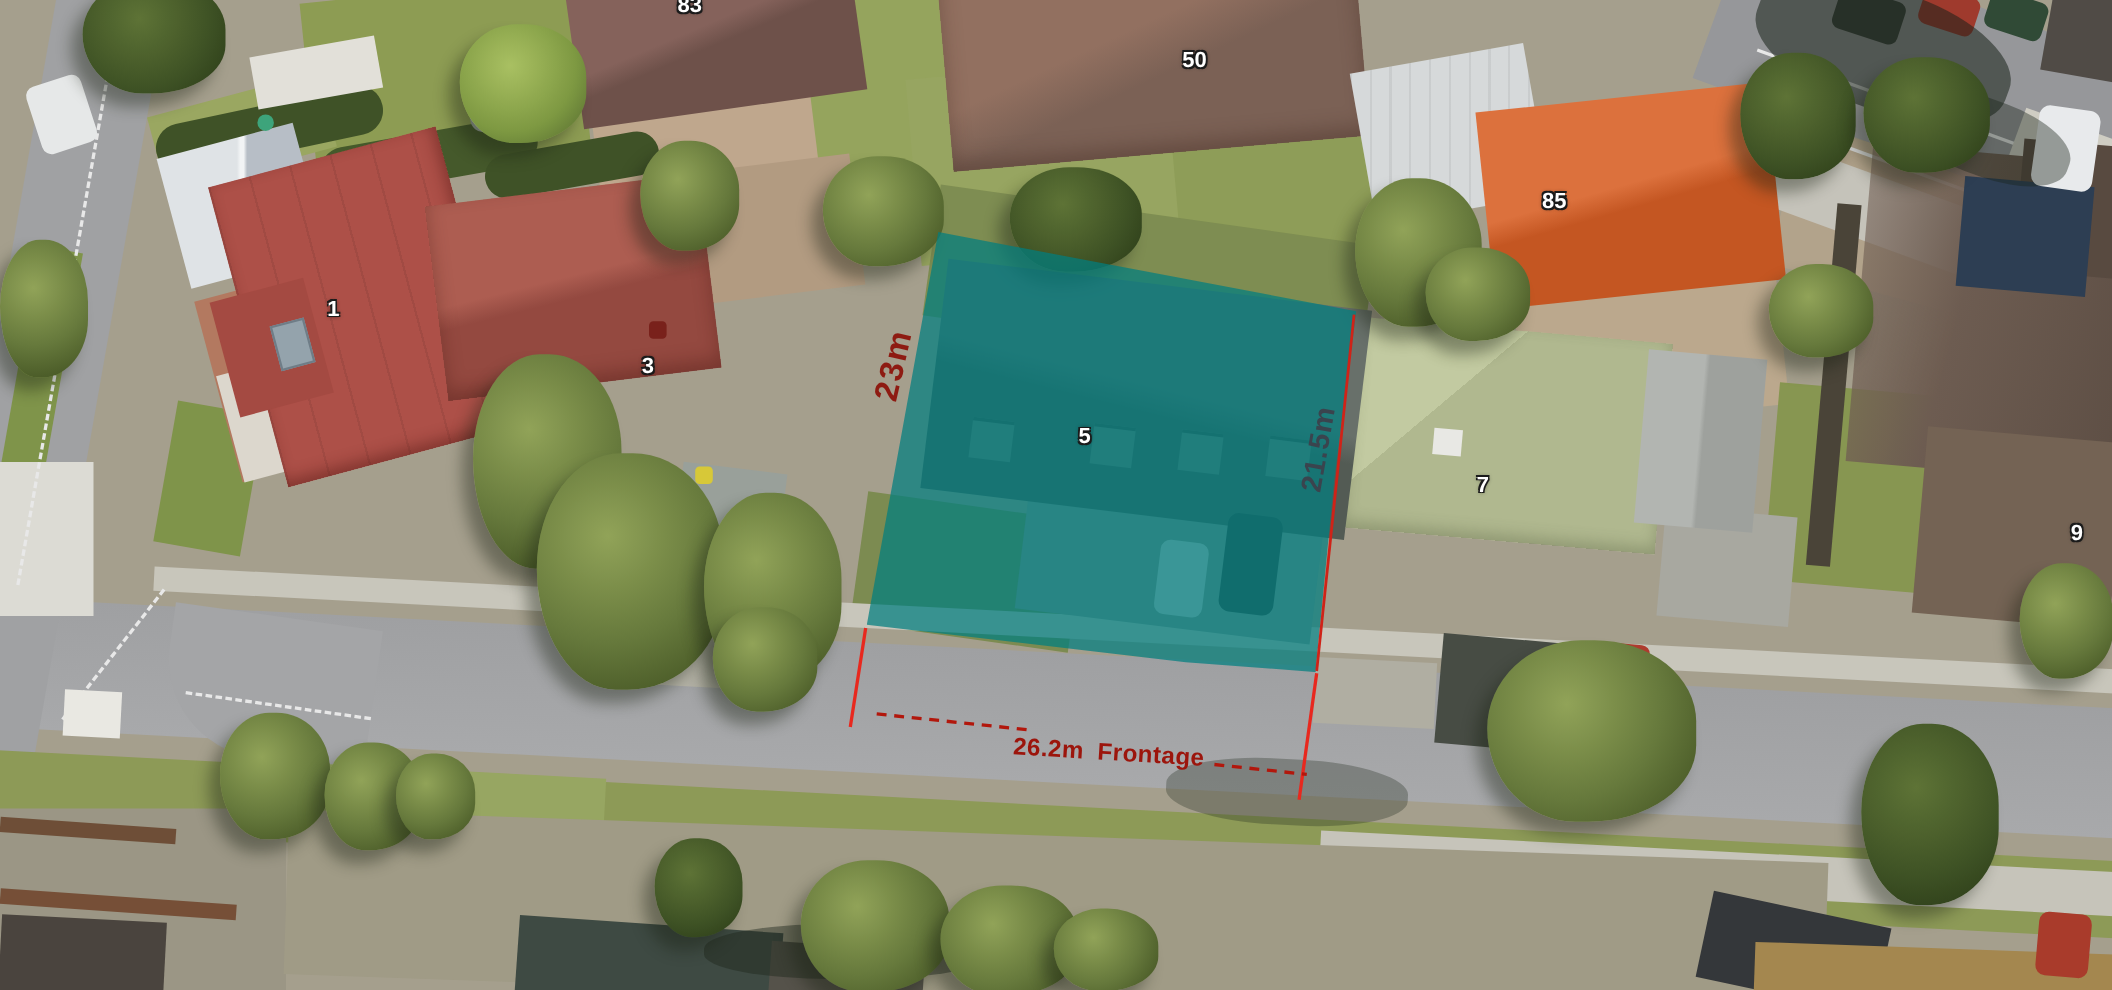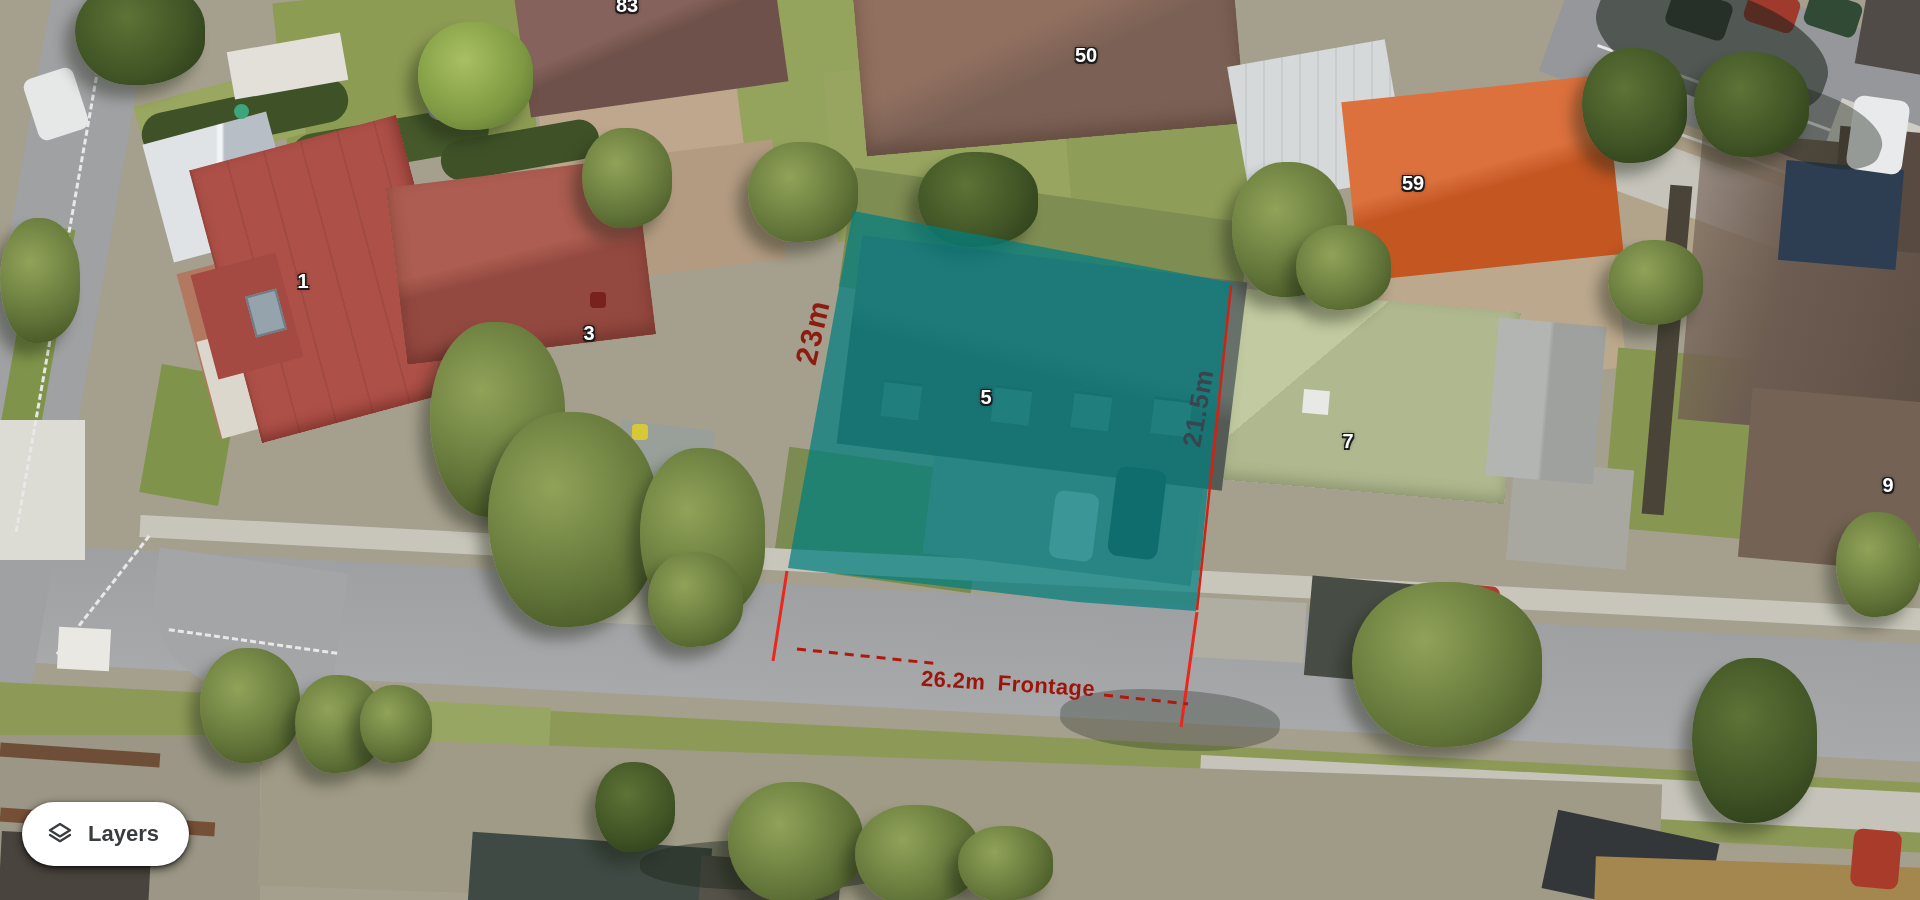--- a/index.html
+++ b/index.html
@@ -190,30 +190,21 @@
     <line class="dash" x1="1104" y1="695" x2="1188" y2="704"></line>
   </svg>
 
   <div class="dim" id="dim-left">23m</div>
   <div class="dim" id="dim-right">21.5m</div>
   <div class="dim" id="dim-frontage">26.2m Frontage</div>
 
   <div id="labels">
       <span class="hnum" style="left: 627px; top: -6px;">83</span>
       <span class="hnum" style="left: 1086px; top: 44px;">50</span>
-      <span class="hnum" style="left: 1413px; top: 172px;">59</span>
+      <span class="hnum" style="left: 1413px; top: 172px;">85</span>
       <span class="hnum" style="left: 303px; top: 270px;">1</span>
       <span class="hnum" style="left: 589px; top: 322px;">3</span>
       <span class="hnum" style="left: 986px; top: 386px;">5</span>
       <span class="hnum" style="left: 1348px; top: 430px;">7</span>
       <span class="hnum" style="left: 1888px; top: 474px;">9</span>
     </div>
 
-  <button id="layersBtn">
-    <span>
-      <svg width="28" height="28" viewBox="0 0 28 28" fill="none" stroke="#3a3d40" stroke-width="2.3" stroke-linejoin="round" stroke-linecap="round">
-        <path d="M14 4 L24 10.2 L14 16.4 L4 10.2 Z"></path>
-        <path d="M4 15 L14 21.2 L24 15"></path>
-      </svg>
-    </span>
-    <span>Layers</span>
-  </button>
 </div>
 
 </body></html>

